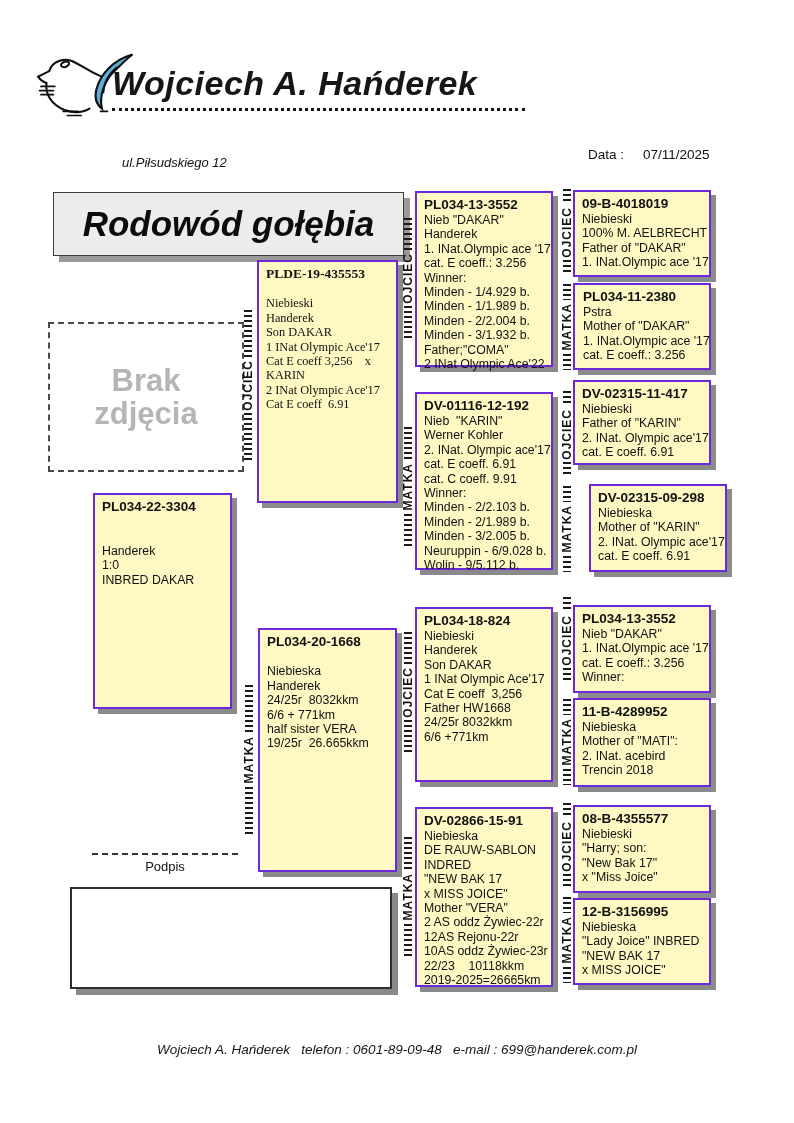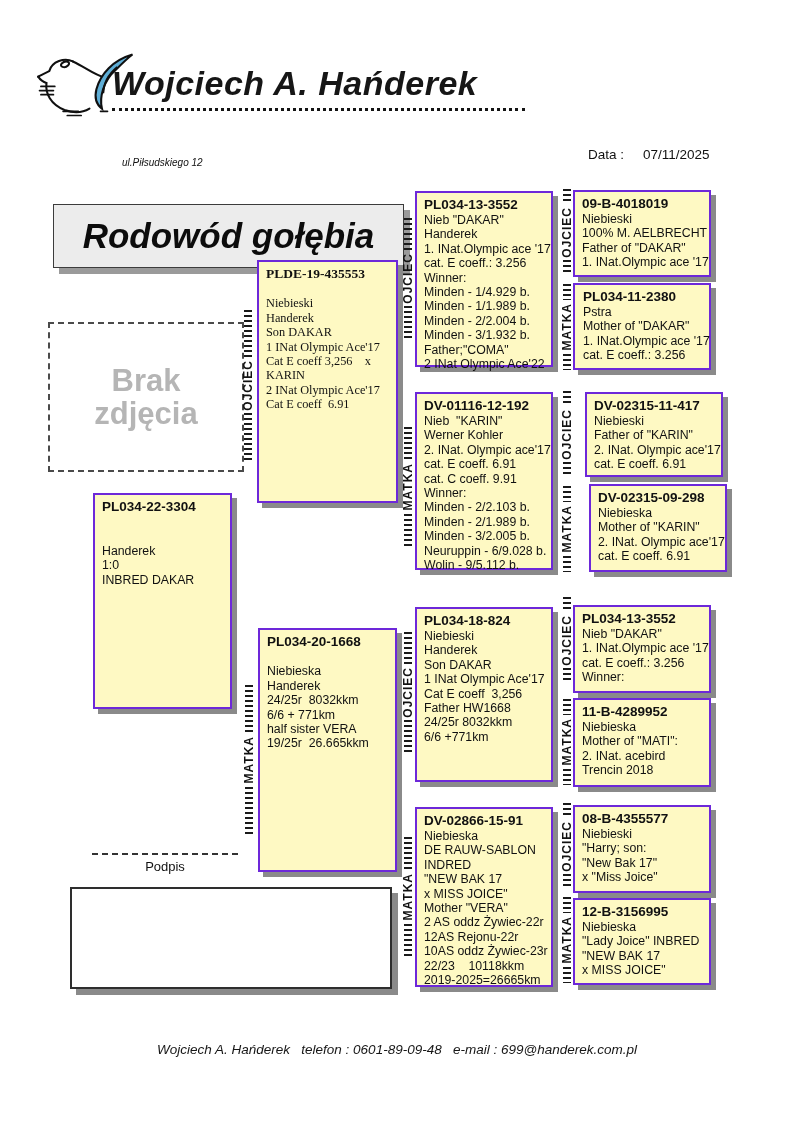--- a/index.html
+++ b/index.html
@@ -5,27 +5,27 @@
   html,body{margin:0;padding:0;background:#ffffff;}
   #page{position:relative;width:794px;height:1123px;margin:0 auto;background:#fff;
         font-family:"Liberation Sans", sans-serif;color:#111;overflow:hidden;}
 
   
   .logo{position:absolute;left:34px;top:50px;width:104px;height:70px;}
   .owner-name{position:absolute;left:112px;top:64px;font-size:34px;font-weight:bold;
               font-style:italic;letter-spacing:.5px;white-space:pre;color:#161616;}
   .name-rule{position:absolute;left:112px;top:108px;width:413px;height:0;
              border-bottom:3px dotted #141414;}
-  .addr{position:absolute;left:122px;top:120px;font-size:10px;font-style:italic;
+  .addr{position:absolute;left:122px;top:120px;font-size:13px;font-style:italic;
         line-height:17px;white-space:pre;}
   .date-line{position:absolute;left:588px;top:147px;font-size:13.5px;
              display:flex;gap:19px;white-space:pre;}
 
   
-  .title-box{position:absolute;left:53px;top:204px;width:349px;height:62px;
+  .title-box{position:absolute;left:53px;top:192px;width:349px;height:62px;
              background:#ececec;border:1px solid #3c3c3c;box-shadow:6px 6px 0 #9a9a9a;
              display:flex;align-items:center;justify-content:center;}
   .title-box span{font-size:35px;font-weight:bold;font-style:italic;white-space:pre;color:#0c0c0c;}
 
   
   .photo-ph{position:absolute;left:48px;top:322px;width:192px;height:146px;
             border:2px dashed #4a4a4a;display:flex;flex-direction:column;
             align-items:center;justify-content:center;}
   .photo-ph div{font-size:31px;font-weight:bold;color:#b5b5b5;line-height:33px;}
 
@@ -204,21 +204,21 @@
   </div>
   <div class="pbox" style="left:573px;top:283px;width:138px;height:87px;padding-left:8px;">
     <div class="bx-title">PL034-11-2380</div>
     <div>
         <div class="bx-line">Pstra</div>
         <div class="bx-line">Mother of "DAKAR"</div>
         <div class="bx-line">1. INat.Olympic ace '17</div>
         <div class="bx-line">cat. E coeff.: 3.256</div>
       </div>
   </div>
-  <div class="pbox" style="left:573px;top:392px;width:138px;height:85px;margin-left:12px;">
+  <div class="pbox" style="left:573px;top:380px;width:138px;height:85px;">
     <div class="bx-title">DV-02315-11-417</div>
     <div>
         <div class="bx-line">Niebieski</div>
         <div class="bx-line">Father of "KARIN"</div>
         <div class="bx-line">2. INat. Olympic ace'17</div>
         <div class="bx-line">cat. E coeff. 6.91</div>
       </div>
   </div>
   <div class="pbox" style="left:573px;top:484px;width:138px;height:88px;margin-left:16px;">
     <div class="bx-title">DV-02315-09-298</div>

